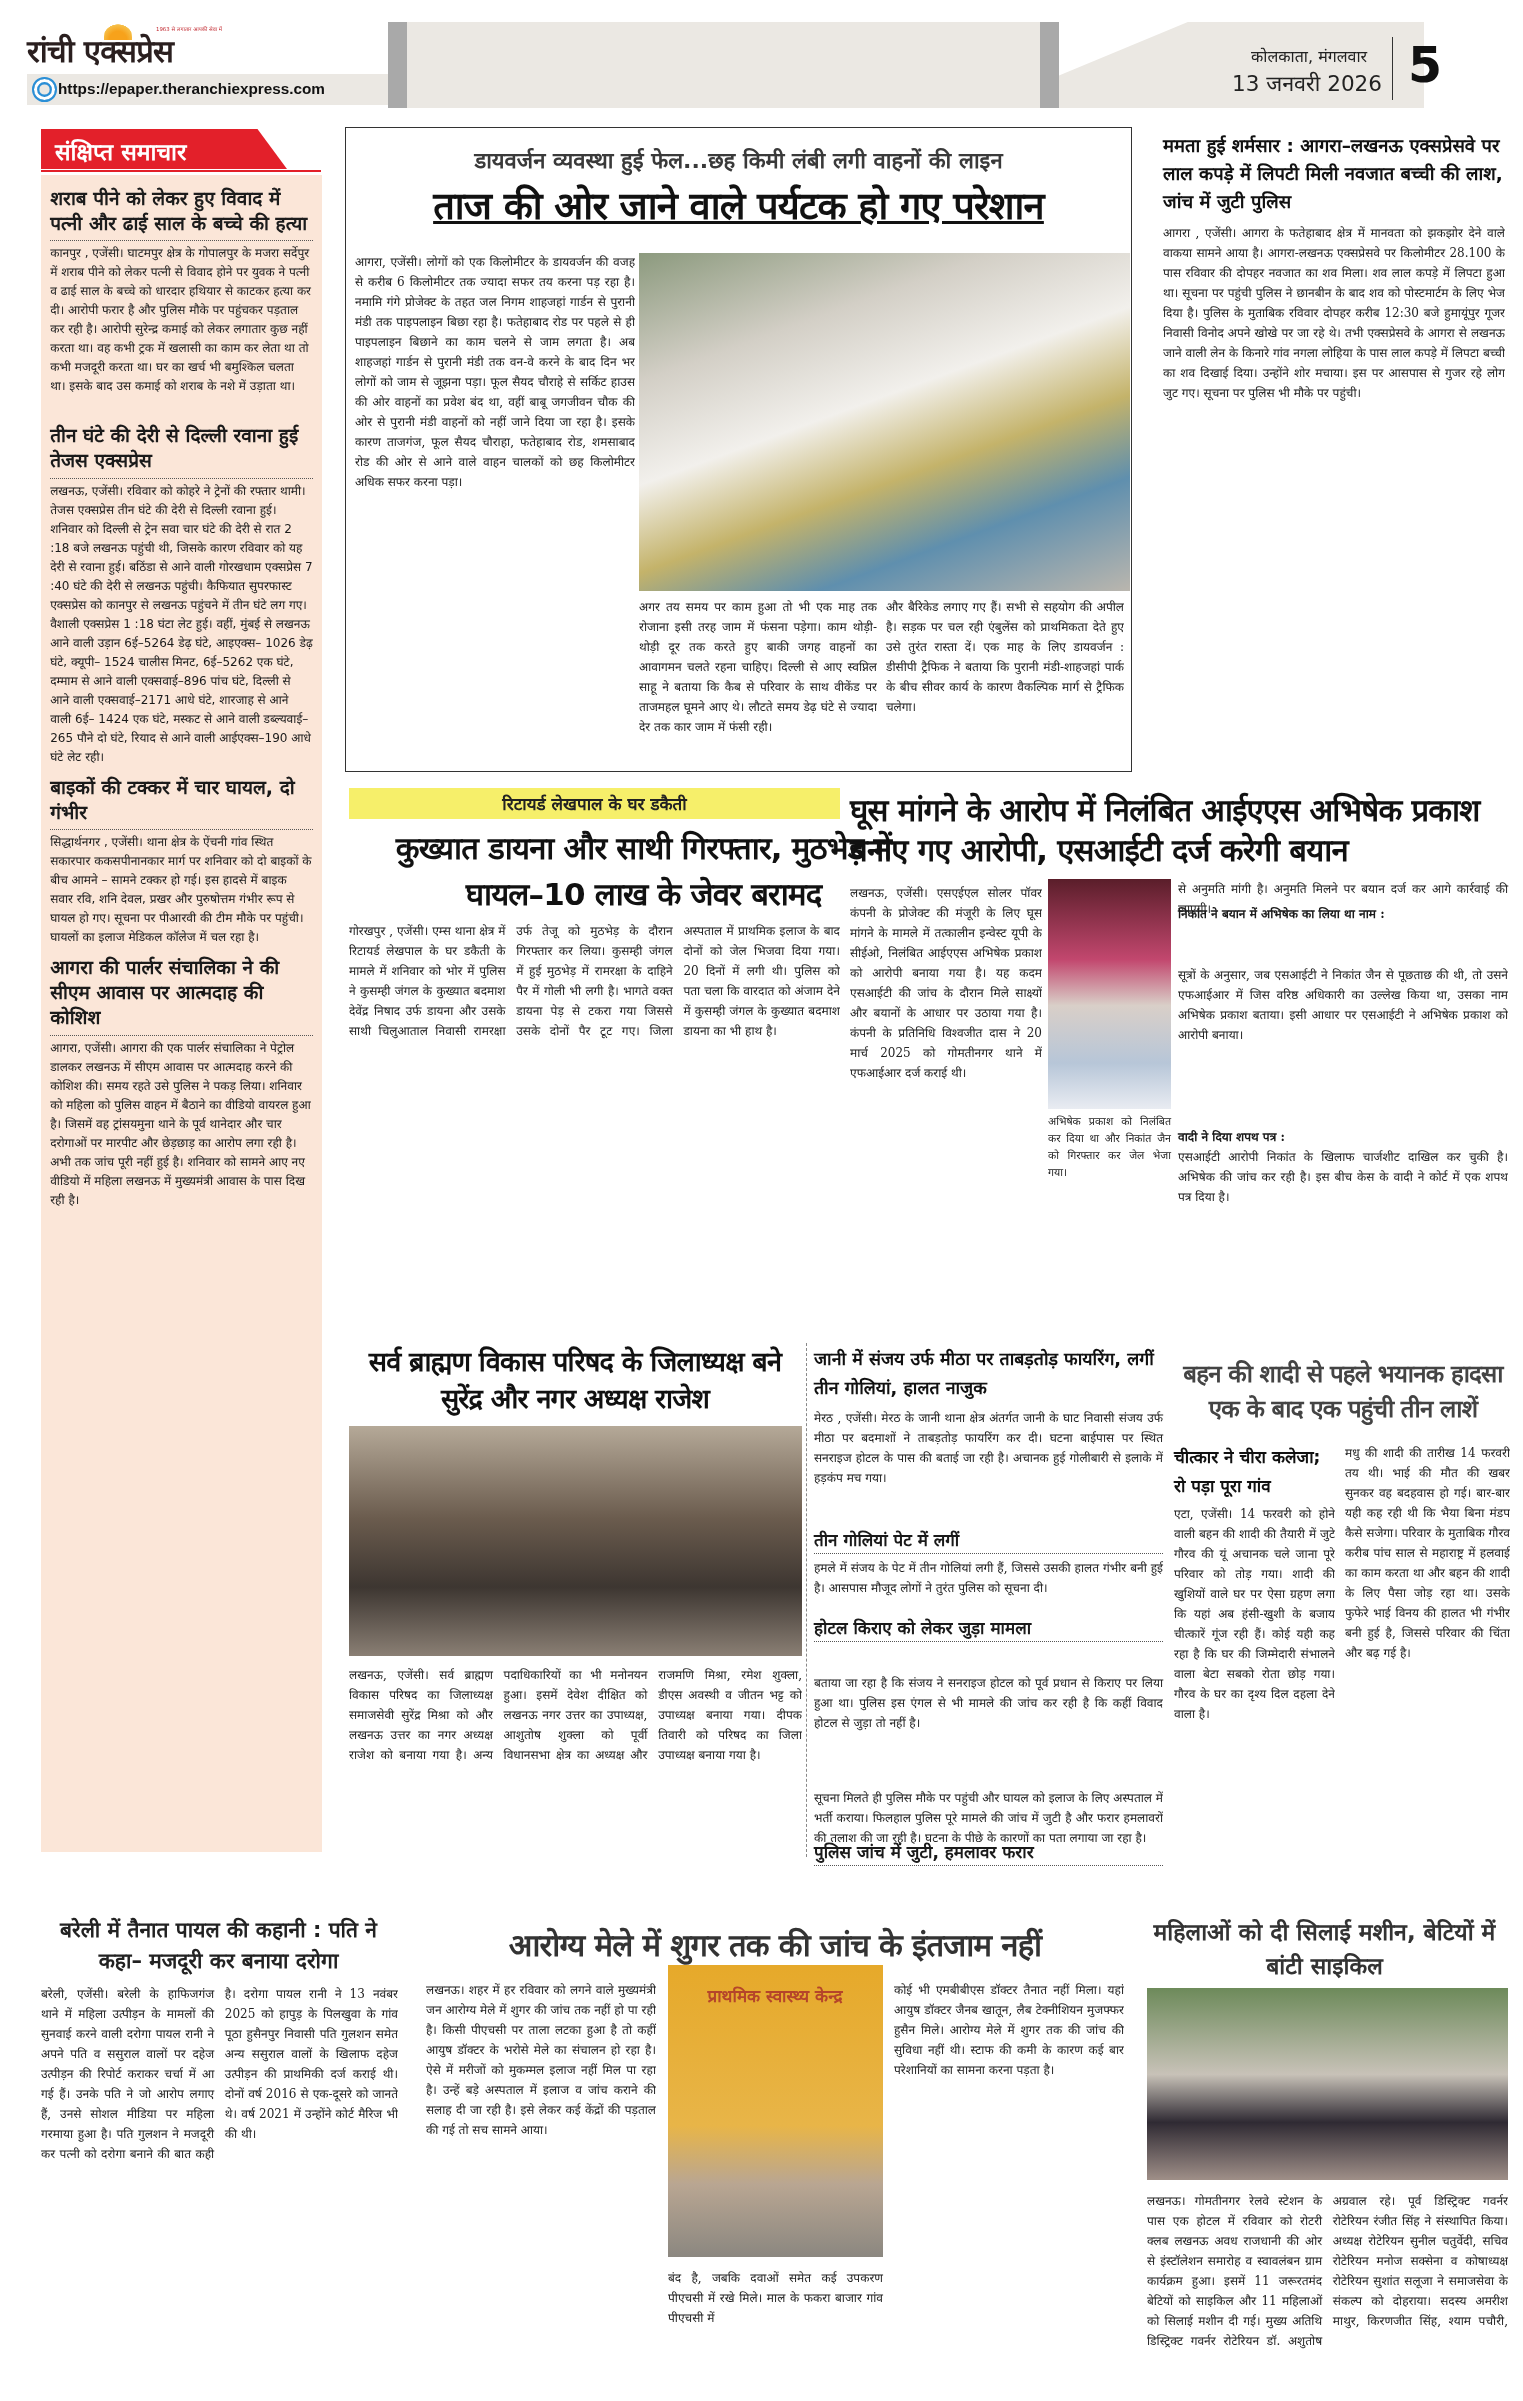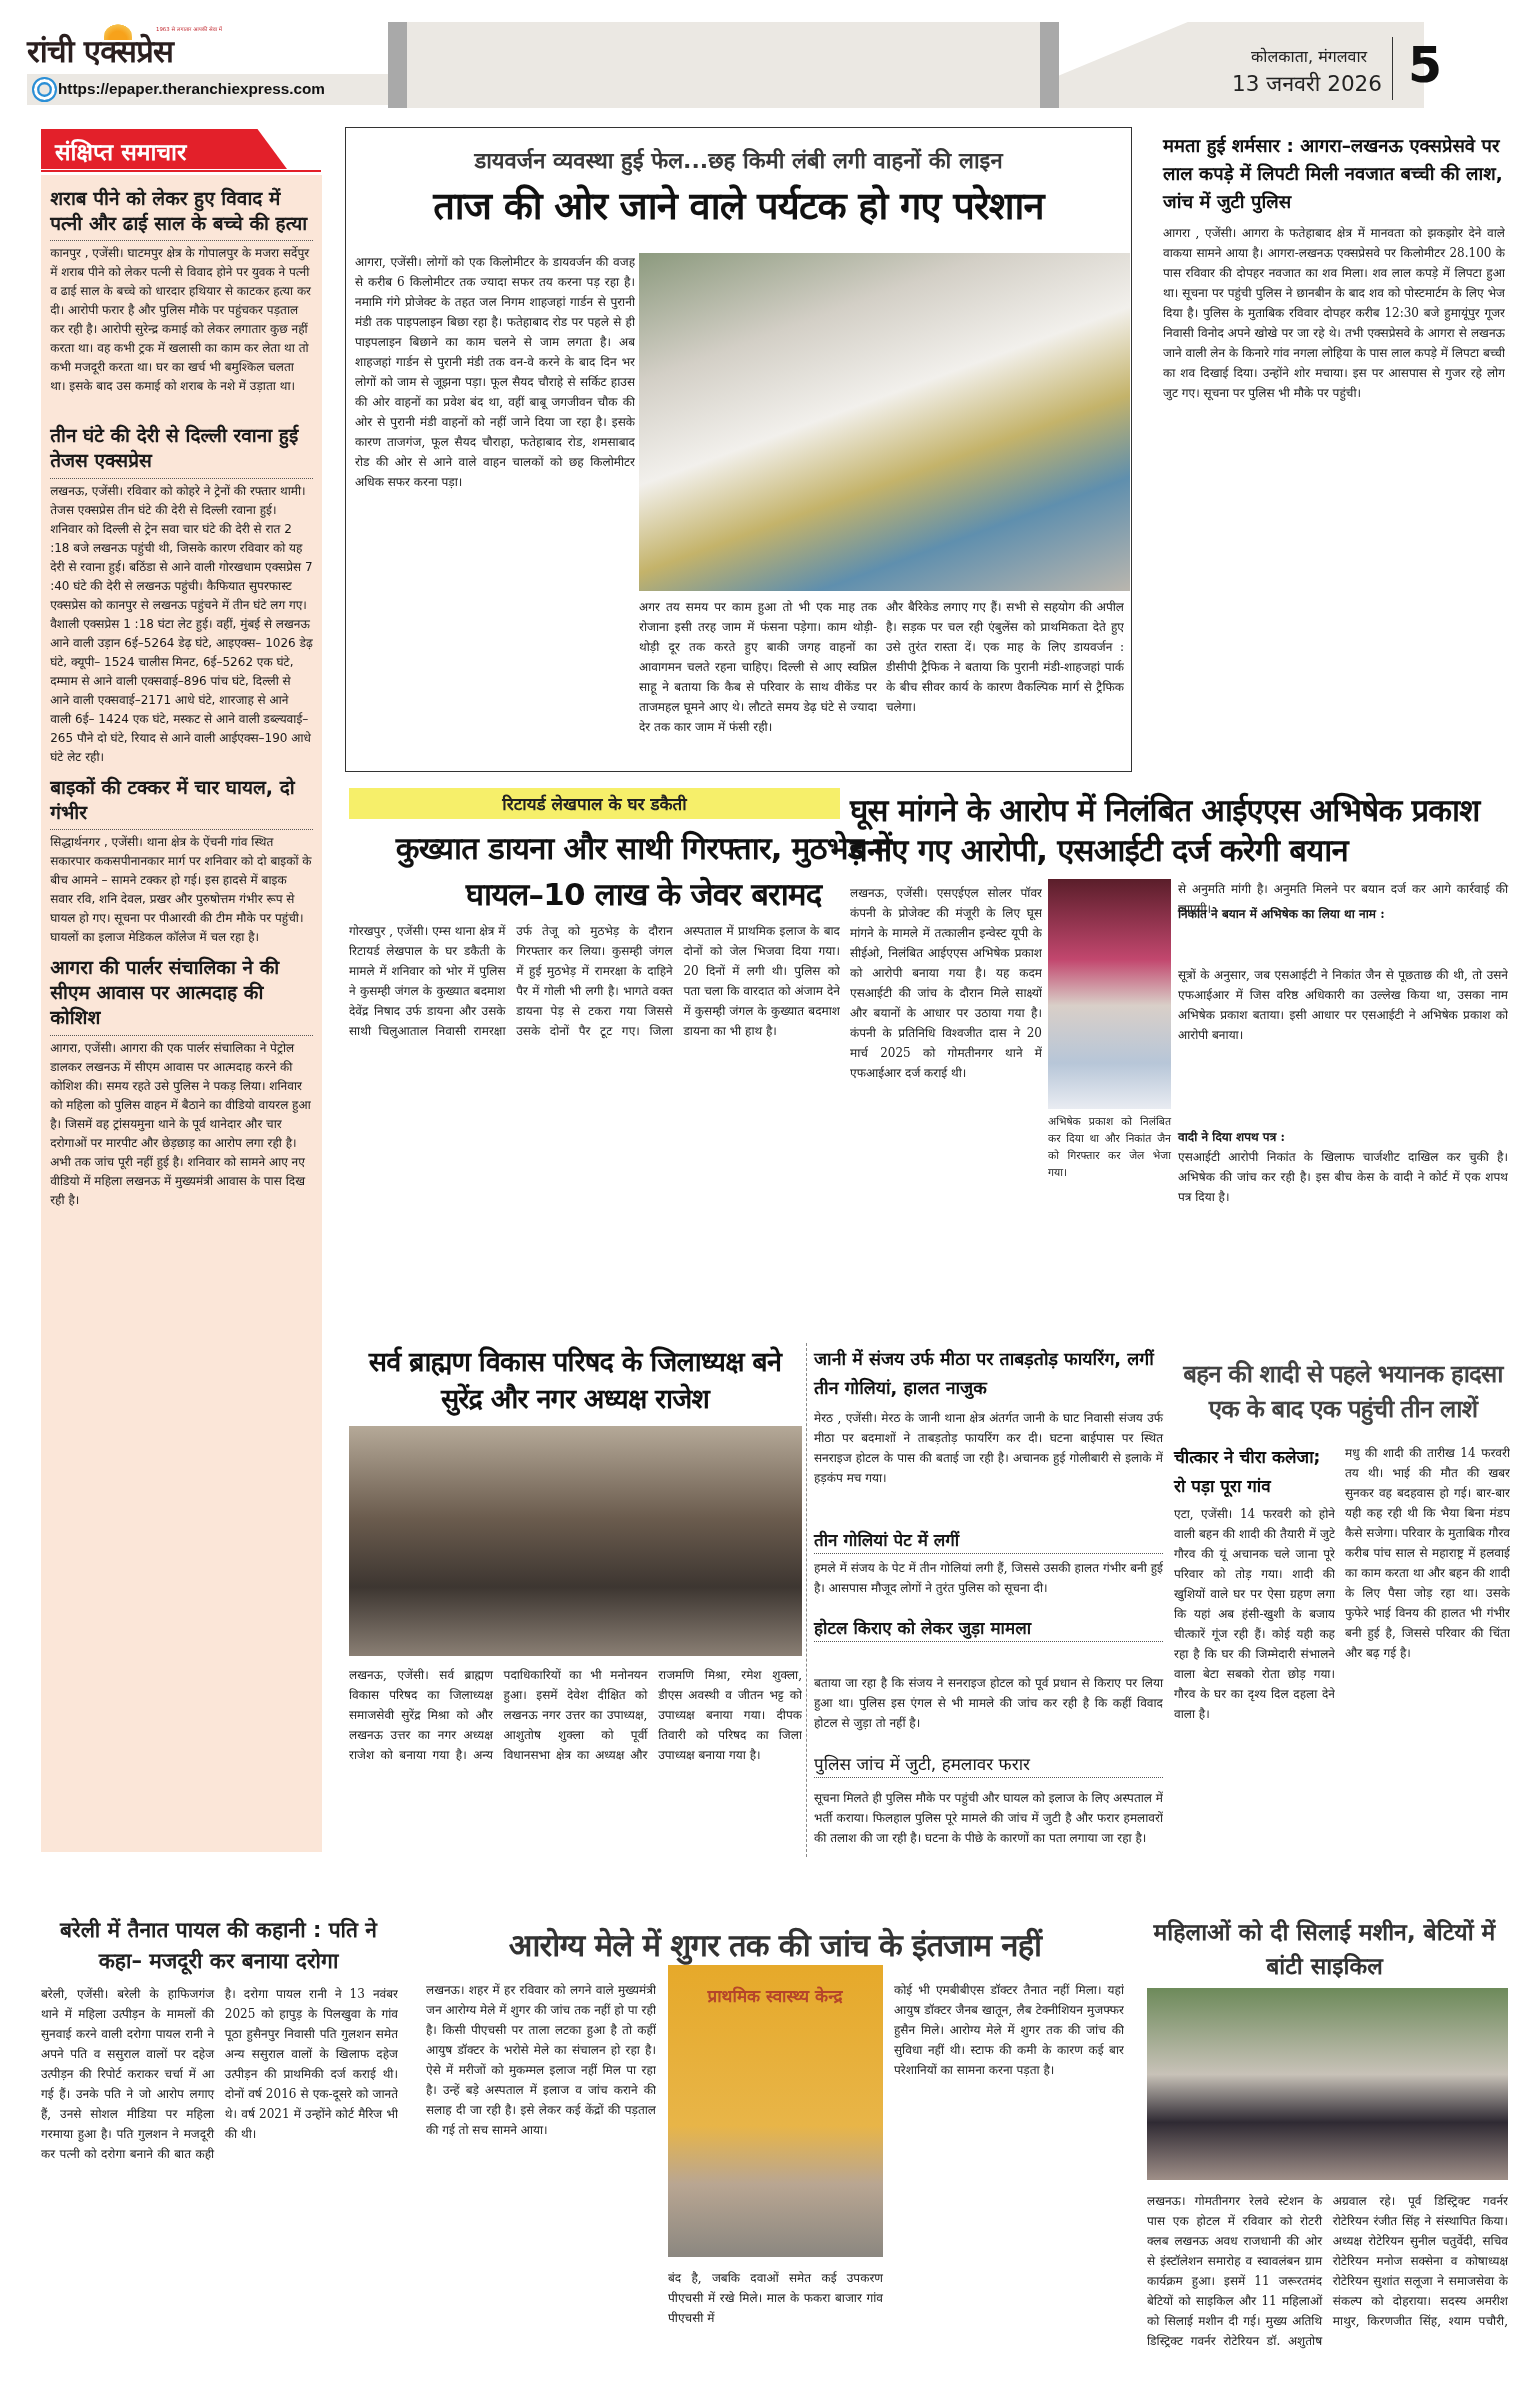--- a/index.html
+++ b/index.html
@@ -51,21 +51,21 @@
     <div style="font-size:12px;line-height:19px;padding-top:3.1px;">सिद्धार्थनगर , एजेंसी। थाना क्षेत्र के ऐंचनी गांव स्थित सकारपार ककसपीनानकार मार्ग पर शनिवार को दो बाइकों के बीच आमने – सामने टक्कर हो गई। इस हादसे में बाइक सवार रवि, शनि देवल, प्रखर और पुरुषोत्तम गंभीर रूप से घायल हो गए। सूचना पर पीआरवी की टीम मौके पर पहुंची। घायलों का इलाज मेडिकल कॉलेज में चल रहा है।</div>
   </div>
   <div style="margin-top:7.7px;">
     <div class="dotted" style="font-size:19px;font-weight:bold;line-height:25px;padding-bottom:4.6px;">आगरा की पार्लर संचालिका ने की सीएम आवास पर आत्मदाह की कोशिश</div>
     <div style="font-size:12px;line-height:19px;padding-top:3.1px;">आगरा, एजेंसी। आगरा की एक पार्लर संचालिका ने पेट्रोल डालकर लखनऊ में सीएम आवास पर आत्मदाह करने की कोशिश की। समय रहते उसे पुलिस ने पकड़ लिया। शनिवार को महिला को पुलिस वाहन में बैठाने का वीडियो वायरल हुआ है। जिसमें वह ट्रांसयमुना थाने के पूर्व थानेदार और चार दरोगाओं पर मारपीट और छेड़छाड़ का आरोप लगा रही है। अभी तक जांच पूरी नहीं हुई है। शनिवार को सामने आए नए वीडियो में महिला लखनऊ में मुख्यमंत्री आवास के पास दिख रही है।</div>
   </div>
 </div>
 
 <div class="abs" style="left:345px;top:127px;width:787px;height:645px;border:1.5px solid #333;"></div>
 <div class="abs" style="left:345px;top:144px;width:787px;text-align:center;font-size:22px;font-weight:bold;color:#3a3a3a;">डायवर्जन व्यवस्था हुई फेल...छह किमी लंबी लगी वाहनों की लाइन</div>
-<div class="abs" style="left:345px;top:178px;width:787px;text-align:center;font-size:38px;font-weight:bold;color:#111;white-space:nowrap;letter-spacing:-0.8px;">ताज की ओर जाने वाले पर्यटक हो गए परेशान</div>
+<div class="abs" style="left:345px;top:178px;width:787px;text-align:center;font-size:38px;font-weight:bold;color:#111;white-space:nowrap;letter-spacing:-0.8px;text-decoration:underline;">ताज की ओर जाने वाले पर्यटक हो गए परेशान</div>
 <div class="abs body-text" style="left:355px;top:252px;width:280px;height:514px;overflow:hidden;">आगरा, एजेंसी। लोगों को एक किलोमीटर के डायवर्जन की वजह से करीब 6 किलोमीटर तक ज्यादा सफर तय करना पड़ रहा है। नमामि गंगे प्रोजेक्ट के तहत जल निगम शाहजहां गार्डन से पुरानी मंडी तक पाइपलाइन बिछा रहा है। फतेहाबाद रोड पर पहले से ही पाइपलाइन बिछाने का काम चलने से जाम लगता है। अब शाहजहां गार्डन से पुरानी मंडी तक वन-वे करने के बाद दिन भर लोगों को जाम से जूझना पड़ा। फूल सैयद चौराहे से सर्किट हाउस की ओर वाहनों का प्रवेश बंद था, वहीं बाबू जगजीवन चौक की ओर से पुरानी मंडी वाहनों को नहीं जाने दिया जा रहा है। इसके कारण ताजगंज, फूल सैयद चौराहा, फतेहाबाद रोड, शमसाबाद रोड की ओर से आने वाले वाहन चालकों को छह किलोमीटर अधिक सफर करना पड़ा।</div>
 <div class="abs photo" style="left:639px;top:253px;width:491px;height:338px;background:linear-gradient(160deg,#8c9a7e 0%,#d3cfc6 25%,#f2f0ec 45%,#c4b36a 62%,#5f8fae 78%,#bab6ae 100%);"></div>
 
 <div class="abs body-text" style="left:639px;top:597px;width:238px;height:169px;overflow:hidden;">अगर तय समय पर काम हुआ तो भी एक माह तक रोजाना इसी तरह जाम में फंसना पड़ेगा। काम थोड़ी-थोड़ी दूर तक करते हुए बाकी जगह वाहनों का आवागमन चलते रहना चाहिए। दिल्ली से आए स्वप्निल साहू ने बताया कि कैब से परिवार के साथ वीकेंड पर ताजमहल घूमने आए थे। लौटते समय डेढ़ घंटे से ज्यादा देर तक कार जाम में फंसी रही।</div>
 <div class="abs body-text" style="left:886px;top:597px;width:238px;height:169px;overflow:hidden;">और बैरिकेड लगाए गए हैं। सभी से सहयोग की अपील है। सड़क पर चल रही एंबुलेंस को प्राथमिकता देते हुए उसे तुरंत रास्ता दें। एक माह के लिए डायवर्जन : डीसीपी ट्रैफिक ने बताया कि पुरानी मंडी-शाहजहां पार्क के बीच सीवर कार्य के कारण वैकल्पिक मार्ग से ट्रैफिक चलेगा।</div>
 
 <div class="abs" style="left:1163px;top:132px;width:342px;font-size:18.4px;font-weight:bold;line-height:28px;color:#111;">ममता हुई शर्मसार : आगरा–लखनऊ एक्सप्रेसवे पर लाल कपड़े में लिपटी मिली नवजात बच्ची की लाश, जांच में जुटी पुलिस</div>
 <div class="abs body-text" style="left:1163px;top:223px;width:342px;height:553px;overflow:hidden;">आगरा , एजेंसी। आगरा के फतेहाबाद क्षेत्र में मानवता को झकझोर देने वाले वाकया सामने आया है। आगरा-लखनऊ एक्सप्रेसवे पर किलोमीटर 28.100 के पास रविवार की दोपहर नवजात का शव मिला। शव लाल कपड़े में लिपटा हुआ था। सूचना पर पहुंची पुलिस ने छानबीन के बाद शव को पोस्टमार्टम के लिए भेज दिया है। पुलिस के मुताबिक रविवार दोपहर करीब 12:30 बजे हुमायूंपुर गूजर निवासी विनोद अपने खोखे पर जा रहे थे। तभी एक्सप्रेसवे के आगरा से लखनऊ जाने वाली लेन के किनारे गांव नगला लोहिया के पास लाल कपड़े में लिपटा बच्ची का शव दिखाई दिया। उन्होंने शोर मचाया। इस पर आसपास से गुजर रहे लोग जुट गए। सूचना पर पुलिस भी मौके पर पहुंची।</div>
 
 <div class="abs" style="left:349px;top:788px;width:491px;height:31px;background:#f6ef6a;"></div>
@@ -86,21 +86,21 @@
 <div class="abs" style="left:345px;top:1343px;width:460px;text-align:center;font-size:27px;font-weight:bold;line-height:37px;color:#111;letter-spacing:-0.8px;">सर्व ब्राह्मण विकास परिषद के जिलाध्यक्ष बने सुरेंद्र और नगर अध्यक्ष राजेश</div>
 <div class="abs photo" style="left:349px;top:1426px;width:453px;height:230px;background:linear-gradient(180deg,#b5a998 0%,#6b5c4e 40%,#3d3631 70%,#8a7f74 100%);"></div>
 <div class="abs body-text" style="left:349px;top:1665px;width:453px;height:184px;overflow:hidden;column-count:3;column-gap:10.7px;">लखनऊ, एजेंसी। सर्व ब्राह्मण विकास परिषद का जिलाध्यक्ष समाजसेवी सुरेंद्र मिश्रा को और लखनऊ उत्तर का नगर अध्यक्ष राजेश को बनाया गया है। अन्य पदाधिकारियों का भी मनोनयन हुआ। इसमें देवेश दीक्षित को लखनऊ नगर उत्तर का उपाध्यक्ष, आशुतोष शुक्ला को पूर्वी विधानसभा क्षेत्र का अध्यक्ष और राजमणि मिश्रा, रमेश शुक्ला, डीएस अवस्थी व जीतन भट्ट को उपाध्यक्ष बनाया गया। दीपक तिवारी को परिषद का जिला उपाध्यक्ष बनाया गया है।</div>
 
 <div class="abs" style="left:814px;top:1345px;width:349px;font-size:17.7px;font-weight:bold;line-height:29px;color:#111;">जानी में संजय उर्फ मीठा पर ताबड़तोड़ फायरिंग, लगीं तीन गोलियां, हालत नाजुक</div>
 <div class="abs body-text" style="left:814px;top:1408px;width:349px;">मेरठ , एजेंसी। मेरठ के जानी थाना क्षेत्र अंतर्गत जानी के घाट निवासी संजय उर्फ मीठा पर बदमाशों ने ताबड़तोड़ फायरिंग कर दी। घटना बाईपास पर स्थित सनराइज होटल के पास की बताई जा रही है। अचानक हुई गोलीबारी से इलाके में हड़कंप मच गया।</div>
 <div class="abs dotted" style="left:814px;top:1527px;width:349px;font-size:17px;font-weight:bold;line-height:26px;">तीन गोलियां पेट में लगीं</div>
 <div class="abs body-text" style="left:814px;top:1558px;width:349px;">हमले में संजय के पेट में तीन गोलियां लगी हैं, जिससे उसकी हालत गंभीर बनी हुई है। आसपास मौजूद लोगों ने तुरंत पुलिस को सूचना दी।</div>
 <div class="abs dotted" style="left:814px;top:1615px;width:349px;font-size:17px;font-weight:bold;line-height:26px;">होटल किराए को लेकर जुड़ा मामला</div>
 <div class="abs body-text" style="left:814px;top:1673px;width:349px;">बताया जा रहा है कि संजय ने सनराइज होटल को पूर्व प्रधान से किराए पर लिया हुआ था। पुलिस इस एंगल से भी मामले की जांच कर रही है कि कहीं विवाद होटल से जुड़ा तो नहीं है।</div>
-<div class="abs dotted" style="left:814px;top:1751px;width:349px;font-size:17px;font-weight:normal;line-height:26px;">पुलिस जांच में जुटी, हमलावर फरार</div>
+<div class="abs dotted" style="left:814px;top:1839px;width:349px;font-size:17px;font-weight:bold;line-height:26px;">पुलिस जांच में जुटी, हमलावर फरार</div>
 <div class="abs body-text" style="left:814px;top:1788px;width:349px;height:69px;overflow:hidden;">सूचना मिलते ही पुलिस मौके पर पहुंची और घायल को इलाज के लिए अस्पताल में भर्ती कराया। फिलहाल पुलिस पूरे मामले की जांच में जुटी है और फरार हमलावरों की तलाश की जा रही है। घटना के पीछे के कारणों का पता लगाया जा रहा है।</div>
 
 <div class="abs" style="left:1174px;top:1357px;width:338px;text-align:center;font-size:24px;font-weight:bold;line-height:35px;color:#444;letter-spacing:-0.8px;">बहन की शादी से पहले भयानक हादसा एक के बाद एक पहुंची तीन लाशें</div>
 <div class="abs" style="left:1174px;top:1443px;width:161px;font-size:17px;font-weight:bold;line-height:29px;color:#111;">चीत्कार ने चीरा कलेजा; रो पड़ा पूरा गांव</div>
 <div class="abs body-text" style="left:1174px;top:1504px;width:161px;height:353px;overflow:hidden;">एटा, एजेंसी। 14 फरवरी को होने वाली बहन की शादी की तैयारी में जुटे गौरव की यूं अचानक चले जाना पूरे परिवार को तोड़ गया। शादी की खुशियों वाले घर पर ऐसा ग्रहण लगा कि यहां अब हंसी-खुशी के बजाय चीत्कारें गूंज रही हैं। कोई यही कह रहा है कि घर की जिम्मेदारी संभालने वाला बेटा सबको रोता छोड़ गया। गौरव के घर का दृश्य दिल दहला देने वाला है।</div>
 <div class="abs body-text" style="left:1345px;top:1443px;width:165px;height:414px;overflow:hidden;">मधु की शादी की तारीख 14 फरवरी तय थी। भाई की मौत की खबर सुनकर वह बदहवास हो गई। बार-बार यही कह रही थी कि भैया बिना मंडप कैसे सजेगा। परिवार के मुताबिक गौरव करीब पांच साल से महाराष्ट्र में हलवाई का काम करता था और बहन की शादी के लिए पैसा जोड़ रहा था। उसके फुफेरे भाई विनय की हालत भी गंभीर बनी हुई है, जिससे परिवार की चिंता और बढ़ गई है।</div>
 
 <div class="abs" style="left:38px;top:1915px;width:361px;text-align:center;font-size:21px;font-weight:bold;line-height:31px;color:#222;">बरेली में तैनात पायल की कहानी : पति ने कहा– मजदूरी कर बनाया दरोगा</div>
 <div class="abs body-text" style="left:41px;top:1984px;width:357px;height:384px;overflow:hidden;column-count:2;column-gap:10.7px;">बरेली, एजेंसी। बरेली के हाफिजगंज थाने में महिला उत्पीड़न के मामलों की सुनवाई करने वाली दरोगा पायल रानी ने अपने पति व ससुराल वालों पर दहेज उत्पीड़न की रिपोर्ट कराकर चर्चा में आ गई हैं। उनके पति ने जो आरोप लगाए हैं, उनसे सोशल मीडिया पर महिला गरमाया हुआ है। पति गुलशन ने मजदूरी कर पत्नी को दरोगा बनाने की बात कही है। दरोगा पायल रानी ने 13 नवंबर 2025 को हापुड़ के पिलखुवा के गांव पूठा हुसैनपुर निवासी पति गुलशन समेत अन्य ससुराल वालों के खिलाफ दहेज उत्पीड़न की प्राथमिकी दर्ज कराई थी। दोनों वर्ष 2016 से एक-दूसरे को जानते थे। वर्ष 2021 में उन्होंने कोर्ट मैरिज भी की थी।</div>
 

